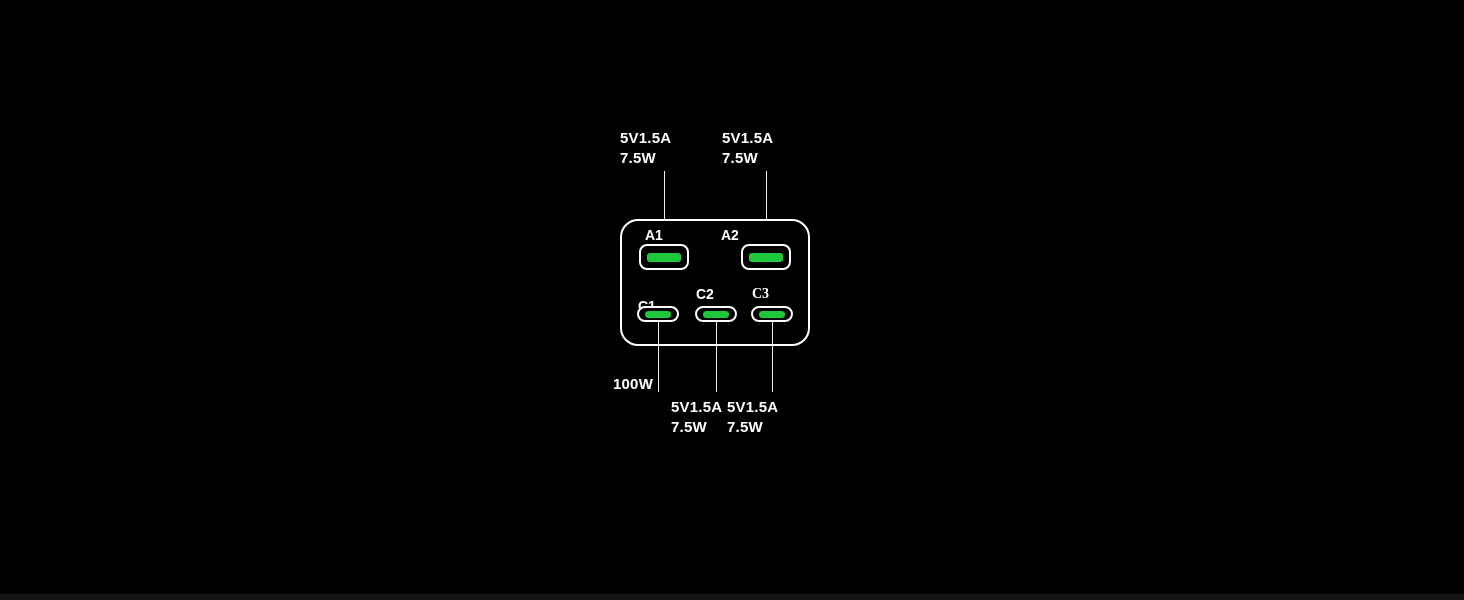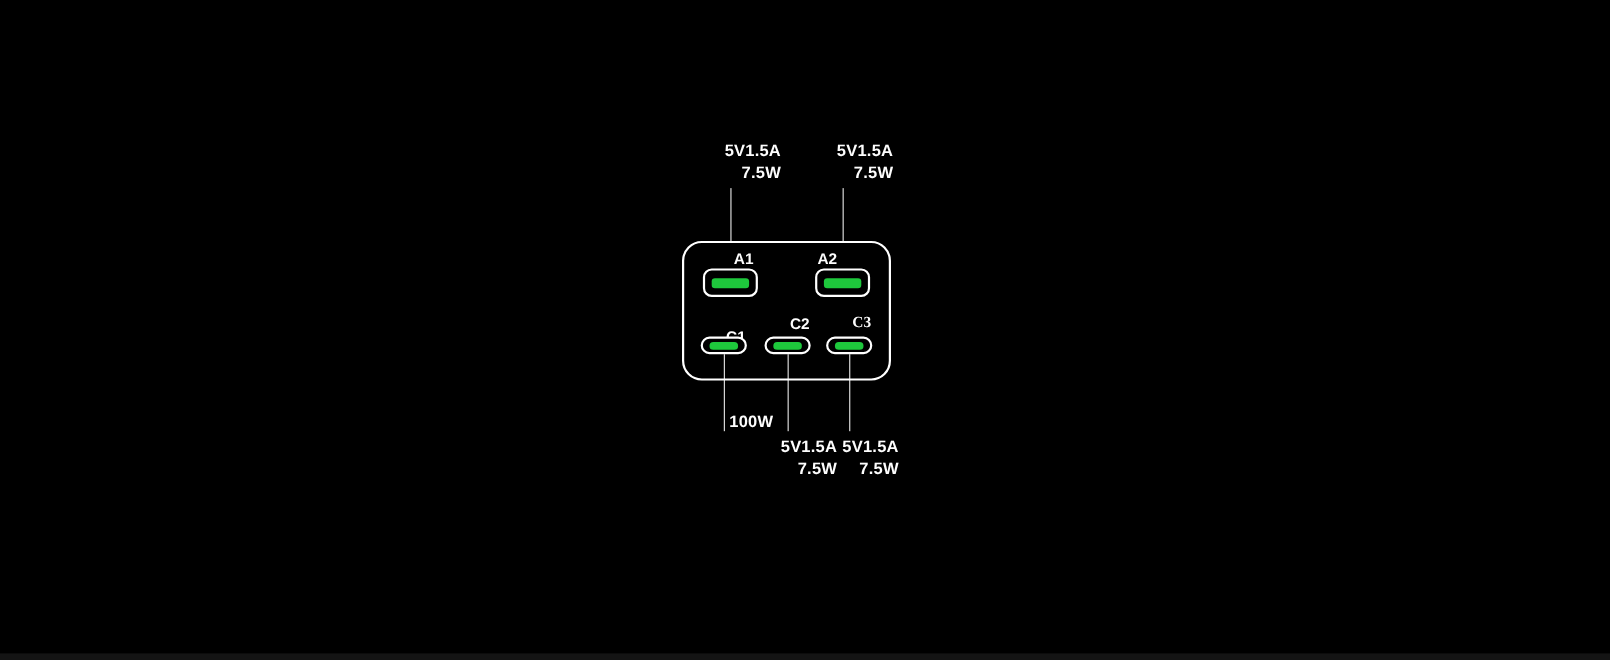--- a/index.html
+++ b/index.html
@@ -5,35 +5,35 @@
   html,body{margin:0;padding:0;}
   body{
     width:1464px;height:600px;position:relative;overflow:hidden;
     background:#000;
     font-family:"Liberation Sans", sans-serif;
     color:#fff;
   }
   .abs{position:absolute;}
   
   .spec{
-    width:90px;text-align:right;
+    width:90px;text-align:left;
     font-size:15px;line-height:20px;font-weight:600;
     letter-spacing:.2px;color:#fdfdfd;white-space:pre-line;
   }
   
   .leader{width:1px;background:rgba(255,255,255,.92);}
   
   .device{
     left:620px;top:219px;width:190px;height:127px;
     border:2px solid #fff;border-radius:18px;
     box-sizing:border-box;background:#000;
   }
   
   .port-label{
-    width:40px;text-align:right;
+    width:40px;text-align:left;
     font-size:14px;line-height:14px;font-weight:600;color:#fdfdfd;
   }
   
   .usba{
     width:50px;height:26px;border:2px solid #fff;border-radius:8px;
     box-sizing:border-box;display:flex;align-items:center;justify-content:center;
     background:#000;
   }
   .usba .pin{width:34px;height:9px;border-radius:3px;}
   

